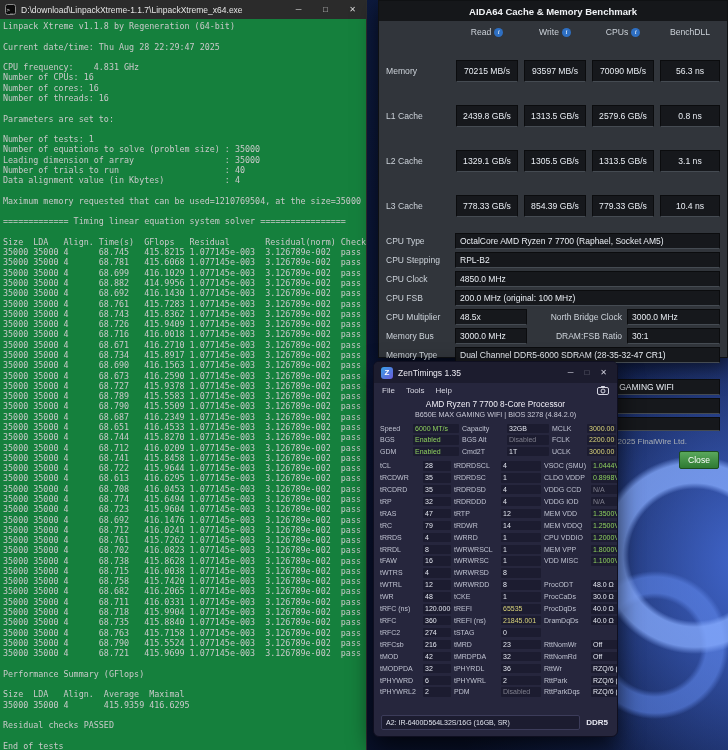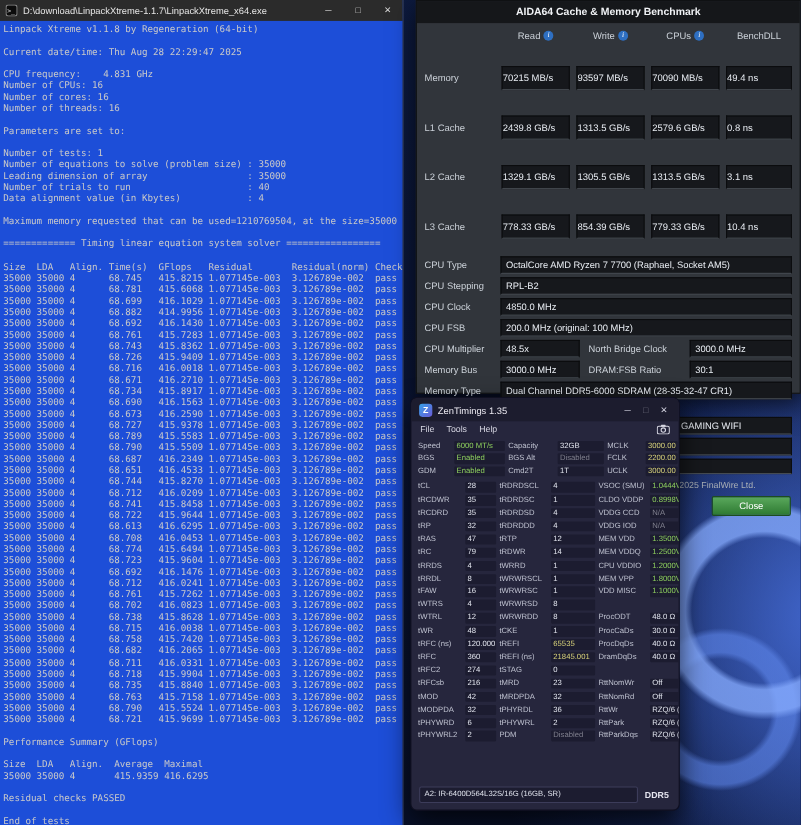--- a/index.html
+++ b/index.html
@@ -16,21 +16,21 @@
       radial-gradient(circle 120px at 695px 555px, rgba(0,0,0,0) 66px, rgba(135,172,255,0.75) 72px, rgba(135,172,255,0.75) 92px, rgba(0,0,0,0) 99px),
       radial-gradient(circle 90px at 655px 645px, rgba(0,0,0,0) 46px, rgba(95,135,235,0.6) 52px, rgba(95,135,235,0.6) 68px, rgba(0,0,0,0) 74px),
       radial-gradient(ellipse 260px 340px at 740px 560px, rgba(72,112,222,0.8), rgba(72,112,222,0) 75%),
       radial-gradient(ellipse 420px 520px at 780px 600px, rgba(34,58,130,0.9), rgba(34,58,130,0) 80%),
       linear-gradient(165deg, #0d1b40 0%, #0a1434 55%, #081028 100%);
   }
 
   
   .console-window {
     position:absolute; left:0; top:0; width:367px; height:750px;
-    background:#1d4ed8; border-right:1px solid #2e2e2e;
+    background:#15803d; border-right:1px solid #2e2e2e;
   }
   .console-titlebar {
     height:19px; background:#2b2b2b; display:flex; align-items:center;
     padding-left:5px; gap:5px;
   }
   .console-title {
     color:#e6e6e6; font-size:8.5px; flex:1; white-space:nowrap; overflow:hidden;
   }
   .console-btns { display:flex; height:100%; }
   .cbtn { width:27px; display:flex; align-items:center; justify-content:center; color:#d8d8d8; font-size:8px; }
@@ -60,37 +60,37 @@
   }
   .bh { color:#ccd2d9; font-size:8.6px; display:flex; align-items:center; justify-content:center; gap:3px; }
   .iico {
     width:9px; height:9px; border-radius:50%; background:#2e6fc2; color:#fff;
     font-size:7px; font-style:italic; font-family:"Liberation Serif", serif;
     display:inline-flex; align-items:center; justify-content:center; line-height:9px;
   }
   .brl { color:#ccd2d9; font-size:8.6px; }
   .bcell {
     background:#16181c; border:1px solid #0b0c0e; border-bottom-color:#454b52;
-    color:#e9edf3; font-size:8.6px; text-align:left; padding:5px 0;
+    color:#e9edf3; font-size:8.6px; text-align:center; padding:5px 0;
   }
   .info-rows { margin-top:16px; }
   .irow { display:flex; align-items:center; margin-top:3px; gap:5px; }
   .ilabel { flex:0 0 64px; font-size:8.5px; color:#ccd2d9; white-space:nowrap; }
   .ilabel.hl { color:#e7b13c; }
-  .ilabel.l2 { flex:0 0 90px; padding-left:3px; }
+  .ilabel.l2 { flex:0 0 90px; padding-left:3px;text-align:right; }
   .ibox {
     flex:1; background:#16181c; border:1px solid #0b0c0e; border-bottom-color:#454b52;
     color:#e9edf3; font-size:8.5px; padding:2px 4px; min-height:14px; white-space:nowrap; overflow:hidden;
   }
   .ibox.fixed { flex:0 0 72px; }
   .aida-footer { text-align:center; color:#a9afb6; font-size:8px; margin-top:6px; }
   .abuttons { display:flex; align-items:center; margin-top:5px; padding:0 1px; }
   .abtn {
     background:linear-gradient(#5aa85c,#2e7a32); border:1px solid #1c4d1f; color:#fff;
-    font-size:8.6px; padding:3px 24px; border-radius:2px; font-family:inherit;
+    font-size:8.6px; padding:3px 8px; border-radius:2px; font-family:inherit;
   }
   .abtn.mid { margin:0 auto; }
 
   
   .zt-window {
     position:absolute; left:373px; top:361px; width:245px; height:376px;
     background:#26263d; border:1px solid #0f0f20; border-radius:6px;
     box-shadow:0 10px 24px rgba(0,0,0,0.7);
     display:flex; flex-direction:column; overflow:hidden;
   }
@@ -239,21 +239,21 @@
           <span>CPUs</span>
           <span class="iico">i</span>
         </div>
         <div class="bh">
           <span>BenchDLL</span>
         </div>
         <div class="brl">Memory</div>
         <div class="bcell">70215 MB/s</div>
         <div class="bcell">93597 MB/s</div>
         <div class="bcell">70090 MB/s</div>
-        <div class="bcell">49.4 ns</div>
+        <div class="bcell">56.3 ns</div>
         <div class="brl">L1 Cache</div>
         <div class="bcell">2439.8 GB/s</div>
         <div class="bcell">1313.5 GB/s</div>
         <div class="bcell">2579.6 GB/s</div>
         <div class="bcell">0.8 ns</div>
         <div class="brl">L2 Cache</div>
         <div class="bcell">1329.1 GB/s</div>
         <div class="bcell">1305.5 GB/s</div>
         <div class="bcell">1313.5 GB/s</div>
         <div class="bcell">3.1 ns</div>
@@ -335,20 +335,24 @@
     <span>File</span>
     <span>Tools</span>
     <span>Help</span>
     <span class="zt-camera">
       <svg width="12" height="9" viewBox="0 0 12 9">
           <rect x="0.5" y="1.5" width="11" height="7" rx="1.5" fill="none" stroke="#d6d6e2"></rect>
           <rect x="4" y="0" width="4" height="2" rx="0.5" fill="#d6d6e2"></rect>
           <circle cx="6" cy="5" r="2" fill="none" stroke="#d6d6e2"></circle>
         </svg>
     </span>
+  </div>
+  <div class="zt-header">
+    <div class="l1">AMD Ryzen 7 7700 8-Core Processor</div>
+    <div class="l2">B650E MAX GAMING WIFI | BIOS 3278 (4.84.2.0)</div>
   </div>
   <div class="ztop">
       <span class="zl">Speed</span>
       <span class="zv g">6000 MT/s</span>
       <span class="zl">Capacity</span>
       <span class="zv">32GB</span>
       <span class="zl">MCLK</span>
       <span class="zv y">3000.00</span>
       <span class="zl">BGS</span>
       <span class="zv g">Enabled</span>

